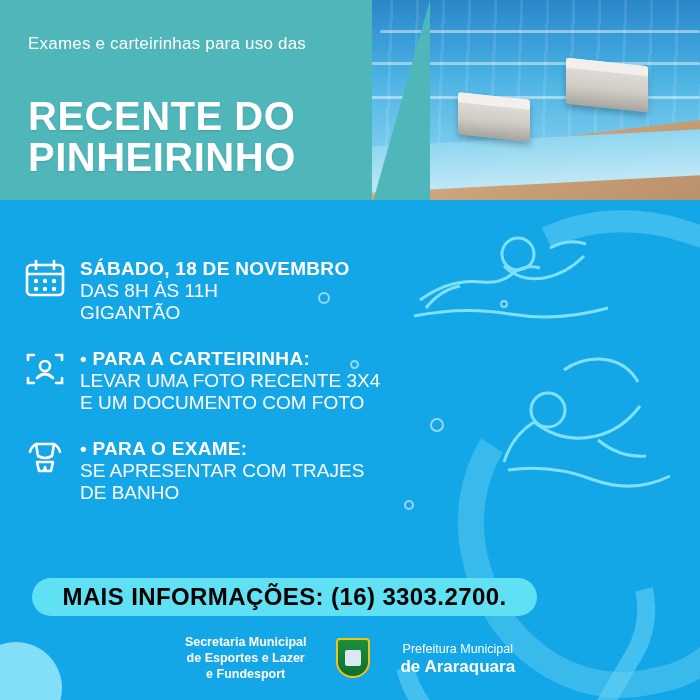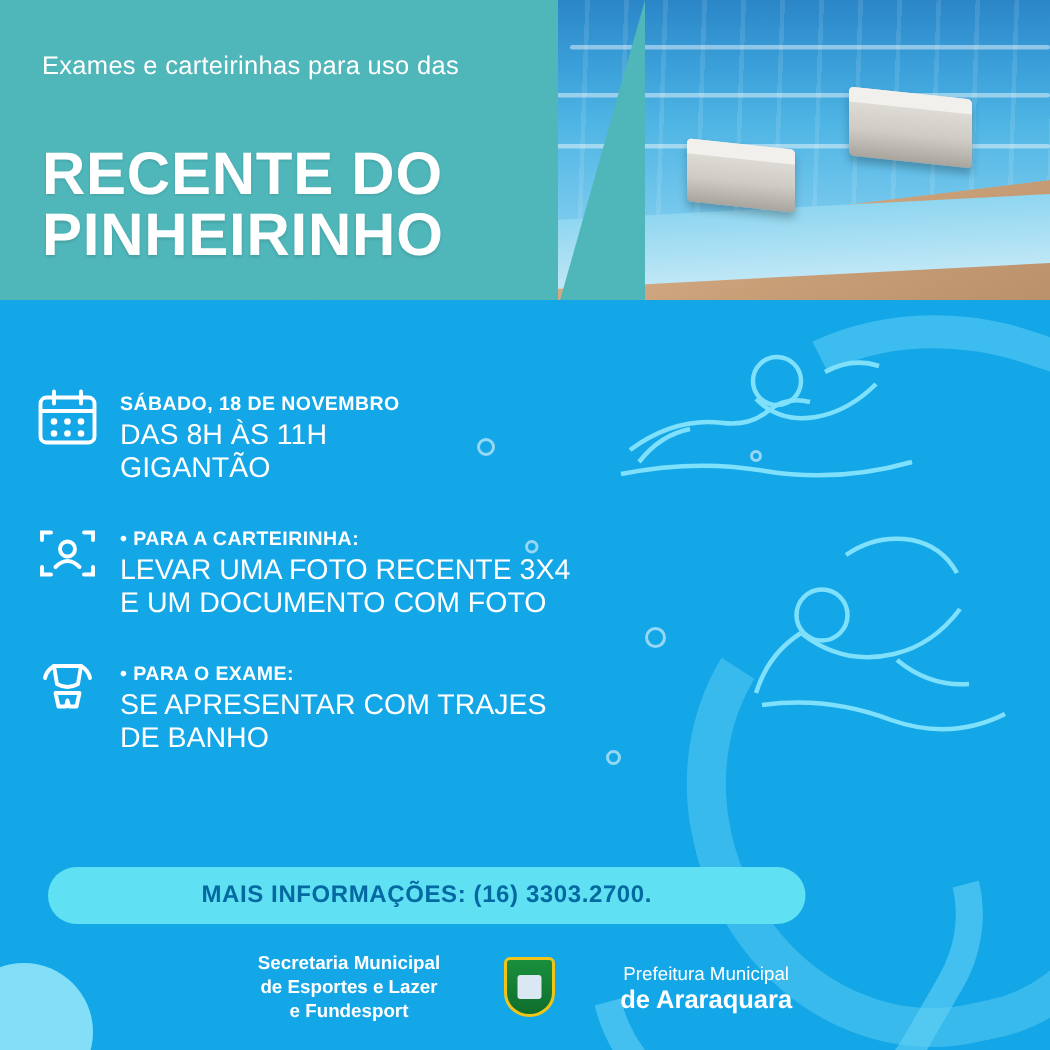--- a/index.html
+++ b/index.html
@@ -141,45 +141,45 @@
     align-items: flex-start;
     z-index: 5;
   }
   .row-icon {
     width: 42px; height: 42px;
     flex: 0 0 42px;
     margin-right: 14px;
   }
   .row-text { color: #ffffff; }
   .ttl {
-    font-size: 13px; font-weight: 700; line-height: 22px;
+    font-size: 19px; font-weight: 700; line-height: 22px;
     letter-spacing: .3px;
   }
   .sub-line { font-size: 19px; font-weight: 400; line-height: 22px; }
 
   .paragraph {
     position: absolute; left: 74px; top: 505px; width: 350px;
     color: #ffffff; font-size: 16.5px; line-height: 23px;
   }
 
   .info-bar {
     position: absolute; left: 32px; top: 578px;
     width: 505px; height: 38px;
     background: #5fe0f3;
     border-radius: 19px;
     display: flex; align-items: center; justify-content: center;
-    color: #0369a1; font-size: 16px; font-weight: 700; letter-spacing: .4px;
+    color: #000000; font-size: 24px; font-weight: 700; letter-spacing: .4px;
     z-index: 6;
   }
 
   
   .footer {
     position: absolute; left: 0; bottom: 18px; width: 700px;
     display: flex; align-items: center; justify-content: center;
-    gap: 43px; z-index: 6;
+    gap: 30px; z-index: 6;
   }
   .f-left {
     color: #ffffff; font-size: 12.5px; font-weight: 700; line-height: 16px;
     text-align: center;
   }
   .crest {
     width: 34px; height: 40px;
     background: linear-gradient(180deg,#1a8f3d 0%, #0f6e2c 100%);
     border: 2px solid #f0c419;
     border-radius: 4px 4px 50% 50% / 4px 4px 40% 40%;

